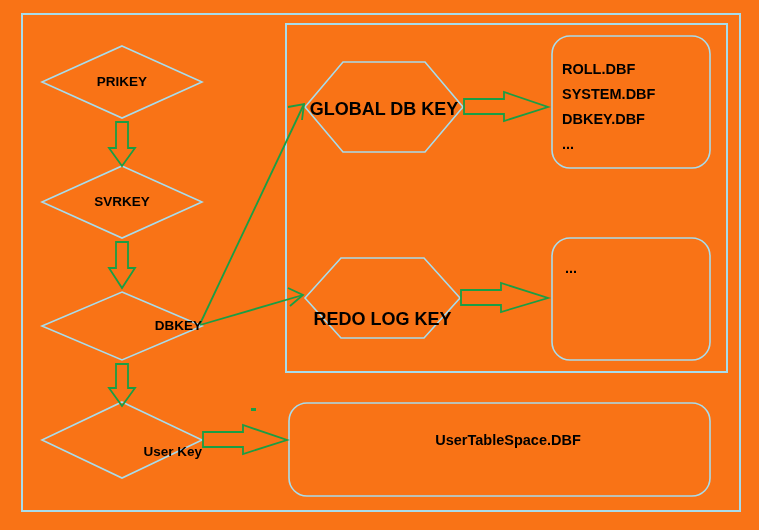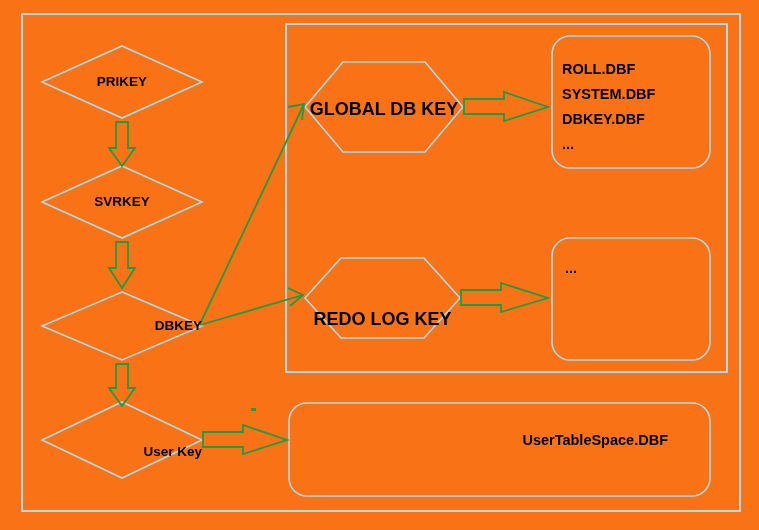--- a/index.html
+++ b/index.html
@@ -104,15 +104,15 @@
     <div>ROLL.DBF</div>
     <div>SYSTEM.DBF</div>
     <div>DBKEY.DBF</div>
     <div>...</div>
   </div>
 
   <div class="node-label file-label" style="left:565px; top:256px; width:148px;">
     <div>...</div>
   </div>
 
-  <div class="node-label wide-label" style="left:348px; top:432px; width:320px; text-align:right;">UserTableSpace.DBF</div>
+  <div class="node-label wide-label" style="left:348px; top:432px; width:320px; text-align:center;">UserTableSpace.DBF</div>
 
 </div>
 
 </body></html>

